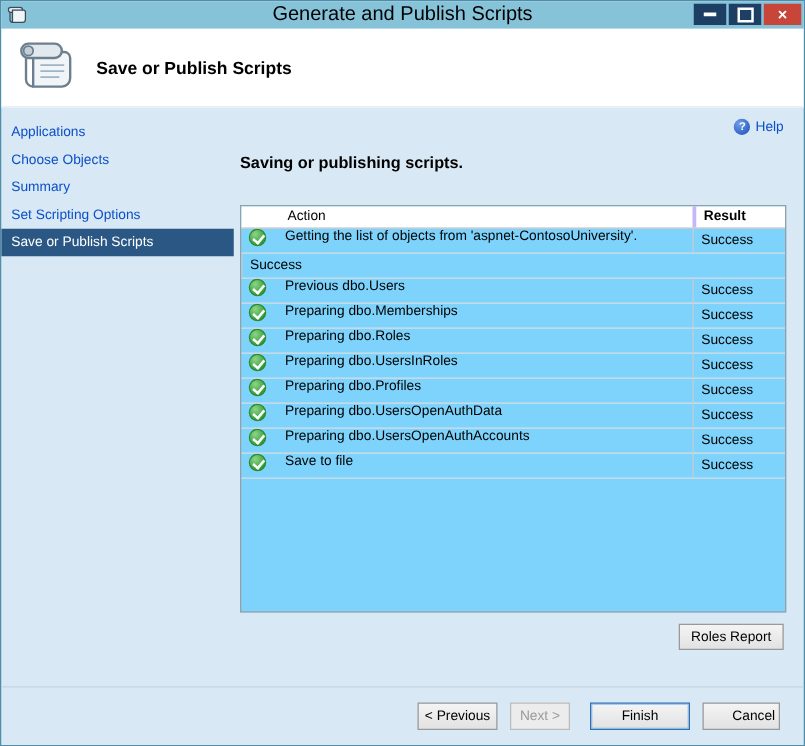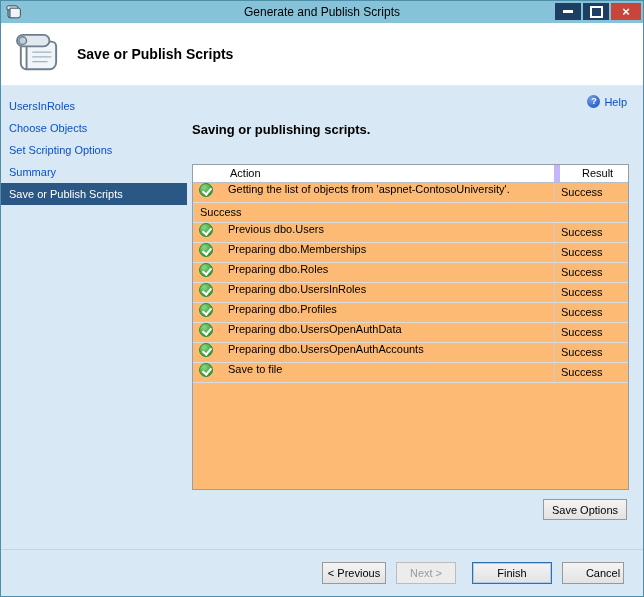--- a/index.html
+++ b/index.html
@@ -11,21 +11,21 @@
   }
 
   
   .titlebar{
     position:absolute;top:0;left:0;right:0;height:22px;
     background:#87c3d8;display:flex;align-items:center;
   }
   .title-icon{margin-left:5px;width:16px;height:15px;display:inline-block;line-height:0;}
   .title-text{
     position:absolute;left:50%;transform:translateX(-50%);
-    font-size:12px;color:#000;white-space:nowrap;
+    font-size:16px;color:#000;white-space:nowrap;
   }
   .caption-buttons{position:absolute;right:2px;top:2px;display:flex;gap:2px;}
   .cap{
     width:26px;height:17px;display:flex;align-items:center;justify-content:center;
     color:#fff;cursor:default;
   }
   .cap.min,.cap.max{background:#1c3f63;}
   .cap.close{background:#c8453a;width:30px;font-size:13px;font-weight:bold;line-height:1;}
   .cap.min::after{content:"";width:10px;height:3px;background:#fff;}
   .cap.max::after{content:"";width:9px;height:8px;border:2px solid #fff;}
@@ -56,26 +56,26 @@
     width:13px;height:13px;border-radius:50%;
     background:radial-gradient(circle at 35% 30%, #6f9fe8, #2d5fc4 75%);
     color:#fff;font-size:9px;font-weight:bold;line-height:13px;text-align:center;
     display:inline-block;
   }
   .status-text{position:absolute;top:36px;left:5px;font-size:13px;font-weight:bold;color:#000;}
 
   
   .table{
     position:absolute;top:78px;left:5px;width:437px;height:326px;
-    background:#fdba74;border:1px solid #94a0a8;overflow:hidden;
+    background:#7dd3fc;border:1px solid #94a0a8;overflow:hidden;
   }
   .thead{display:flex;height:18px;border-bottom:1px solid #b7bec4;background:#ffffff;}
   .th{font-size:11px;color:#000;line-height:17px;}
   .th-action{width:361px;padding-left:37px;}
-  .th-result{flex:1;padding-left:22px;border-left:6px solid #c4b5fd;}
+  .th-result{flex:1;padding-left:6px;border-left:3px solid #c4b5fd;font-weight:bold;}
   .trow{display:flex;height:20px;border-bottom:1px solid #dadddf;cursor:default;}
   .cell-action{width:361px;display:flex;align-items:flex-start;overflow:hidden;}
   .check-icon{
     flex:0 0 auto;width:14px;height:14px;margin:0 15px 0 6px;border-radius:50%;
     background:radial-gradient(circle at 35% 28%, #8ed488, #2f9c34 75%);
     border:1px solid #2d8a32;position:relative;
   }
   .check-icon::after{
     content:"";position:absolute;left:3.5px;top:1.5px;width:4px;height:7px;
     border:solid #fff;border-width:0 2px 2px 0;transform:rotate(40deg);
@@ -93,21 +93,21 @@
   .btn.disabled{color:#9a9a9a;background:#ececec;border-color:#bcbcbc;cursor:default;}
   .btn.default{border:1px solid #2f6fb2;box-shadow:inset 0 0 0 1px #a9cdec;}
 
   
   .footer{
     position:absolute;left:0;right:0;bottom:0;height:47px;
     border-top:1px solid #c3d5e2;
   }
   .footer-buttons{position:absolute;right:19px;top:12px;display:flex;align-items:center;}
   .btn-previous{width:64px;margin-right:10px;}
-  .btn-next{width:60px;margin-right:16px;}
+  .btn-next{width:48px;margin-right:16px;}
   .btn-finish{width:80px;margin-right:10px;}
   .btn-cancel{width:62px;padding-left:20px;}
 </style>
 </head>
 <body>
 
 <div class="window">
 
   <div class="titlebar">
     <span class="title-icon">
@@ -132,24 +132,24 @@
         <path d="M12 38 a6 6 0 0 1 -6 -6 V14" fill="none" stroke="#6c7f8e" stroke-width="2"></path>
         <rect x="2" y="2" width="34" height="12" rx="6" fill="#e1e8ee" stroke="#6c7f8e" stroke-width="2"></rect>
         <circle cx="8" cy="8" r="4" fill="#c3ced8" stroke="#6c7f8e" stroke-width="1.5"></circle>
         <path d="M18 20 H38 M18 25 H38 M18 30 H34" stroke="#9fb4c4" stroke-width="1.5" fill="none"></path>
       </svg>
     </span>
     <h1 class="page-title">Save or Publish Scripts</h1>
   </div>
 
   <div class="sidebar">
-    <div class="sidebar-item">UsersInRoles</div>
+    <div class="sidebar-item">Applications</div>
     <div class="sidebar-item">Choose Objects</div>
+    <div class="sidebar-item">Summary</div>
     <div class="sidebar-item">Set Scripting Options</div>
-    <div class="sidebar-item">Summary</div>
     <div class="sidebar-item selected">Save or Publish Scripts</div>
   </div>
 
   <div class="main">
 
     <div class="help-link">
       <span class="help-icon">?</span>
       <span>Help</span>
     </div>
 
@@ -231,21 +231,21 @@
 
       <div class="trow">
         <div class="cell-action">
           <span class="check-icon"></span>
           <span class="action-text">Save to file</span>
         </div>
         <div class="cell-result">Success</div>
       </div>
     </div>
 
-    <button class="btn save-report">Save Options</button>
+    <button class="btn save-report">Roles Report</button>
   </div>
 
   <div class="footer">
     <div class="footer-buttons">
       <button class="btn btn-previous">&lt; Previous</button>
       <button class="btn btn-next disabled" disabled="">Next &gt;</button>
       <button class="btn btn-finish default">Finish</button>
       <button class="btn btn-cancel">Cancel</button>
     </div>
   </div>

